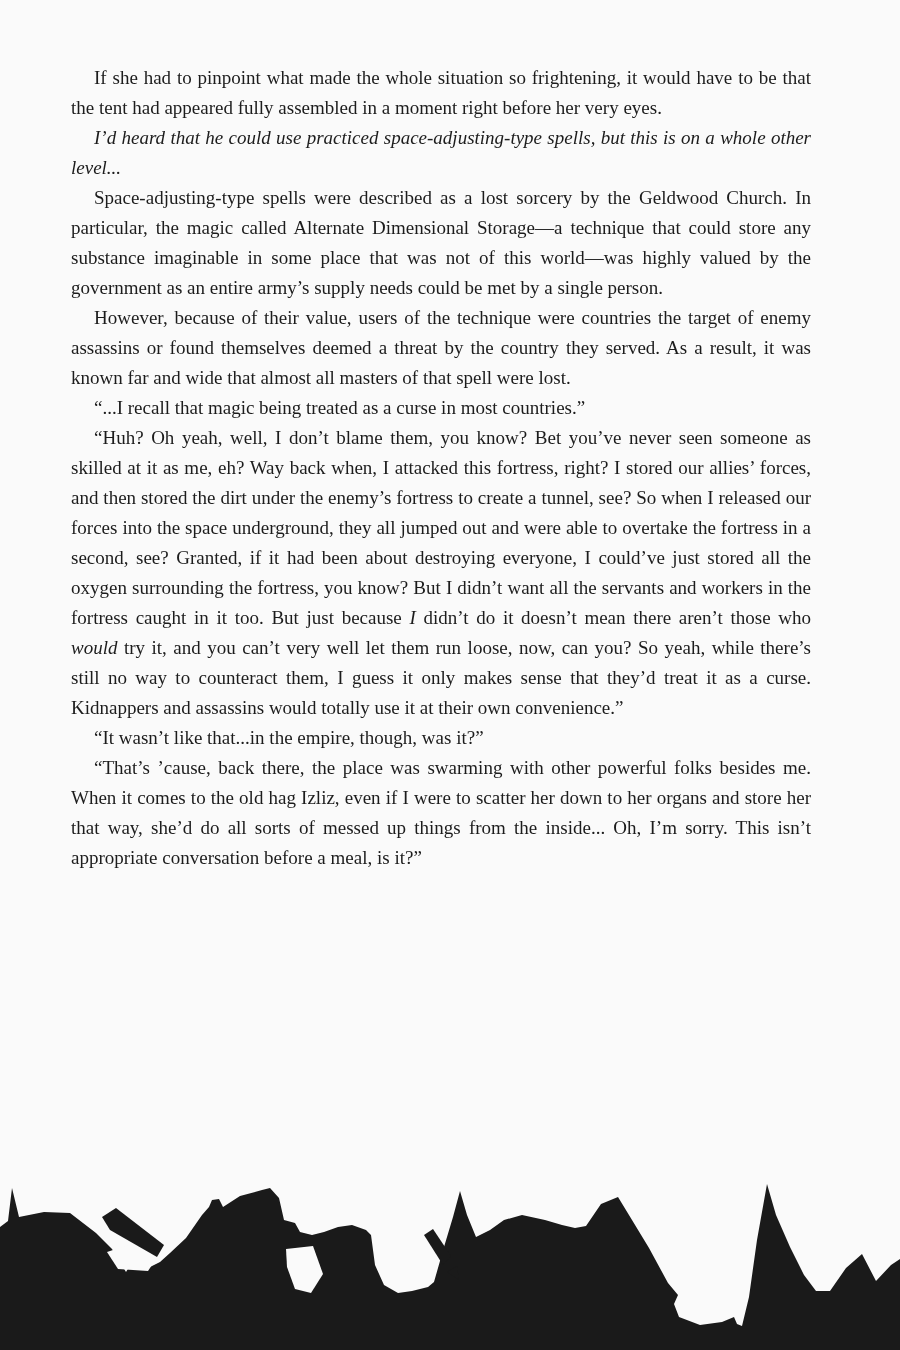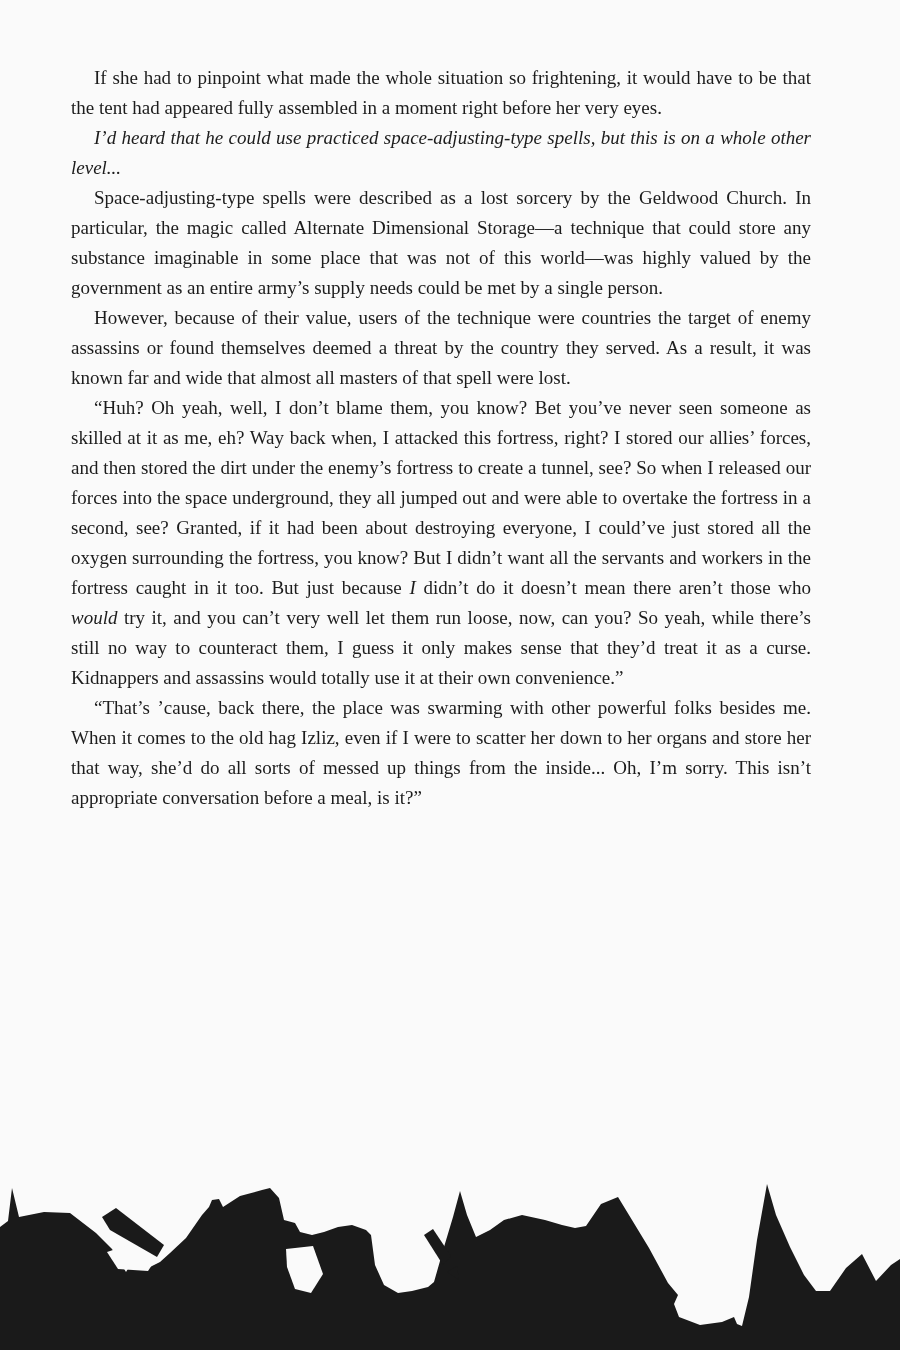--- a/index.html
+++ b/index.html
@@ -48,21 +48,23 @@
 </head>
 <body style="background: rgb(250, 250, 250);">
 
 <main class="page">
 
   <section class="text-col" style="color: rgb(28, 28, 28);">
       <p><span>If she had to pinpoint what made the whole situation so frightening, it would have to be that the tent had appeared fully assembled in a moment right before her very eyes.</span></p>
       <p class="em"><span class="em">I’d heard that he could use practiced space-adjusting-type spells, but this is on a whole other level...</span></p>
       <p><span>Space-adjusting-type spells were described as a lost sorcery by the Geldwood Church. In particular, the magic called Alternate Dimensional Storage—a technique that could store any substance imaginable in some place that was not of this world—was highly valued by the government as an entire army’s supply needs could be met by a single person.</span></p>
       <p><span>However, because of their value, users of the technique were countries the target of enemy assassins or found themselves deemed a threat by the country they served. As a result, it was known far and wide that almost all masters of that spell were lost.</span></p>
+      <p><span>“...I recall that magic being treated as a curse in most countries.”</span></p>
       <p><span>“Huh? Oh yeah, well, I don’t blame them, you know? Bet you’ve never seen someone as skilled at it as me, eh? Way back when, I attacked this fortress, right? I stored our allies’ forces, and then stored the dirt under the enemy’s fortress to create a tunnel, see? So when I released our forces into the space underground, they all jumped out and were able to overtake the fortress in a second, see? Granted, if it had been about destroying everyone, I could’ve just stored all the oxygen surrounding the fortress, you know? But I didn’t want all the servants and workers in the fortress caught in it too. But just because </span><span class="em">I</span><span> didn’t do it doesn’t mean there aren’t those who </span><span class="em">would</span><span> try it, and you can’t very well let them run loose, now, can you? So yeah, while there’s still no way to counteract them, I guess it only makes sense that they’d treat it as a curse. Kidnappers and assassins would totally use it at their own convenience.”</span></p>
+      <p><span>“It wasn’t like that...in the empire, though, was it?”</span></p>
       <p><span>“That’s ’cause, back there, the place was swarming with other powerful folks besides me. When it comes to the old hag Izliz, even if I were to scatter her down to her organs and store her that way, she’d do all sorts of messed up things from the inside... Oh, I’m sorry. This isn’t appropriate conversation before a meal, is it?”</span></p>
     </section>
 
   <svg class="tear" viewBox="0 0 900 175" preserveAspectRatio="none" aria-hidden="true">
     <polygon points="0,52 8,46 12,13 19,42 44,37 70,38 96,58 112,74 126,97 137,79 150,92 160,87 170,78 186,63 202,40 209,32 212,25 219,24 223,32 240,21 262,15 270,13 279,23 284,45 295,48 300,57 312,60 324,57 338,52 352,50 366,55 371,60 375,90 384,110 398,118 412,116 428,112 434,107 444,72 453,42 460,16 467,40 476,62 490,55 504,45 522,40 545,45 562,50 575,53 586,51 601,29 618,22 632,45 649,73 668,108 678,120 674,129 679,142 700,150 722,147 734,142 737,149 742,151 749,122 757,65 767,9 776,40 790,72 804,100 816,116 830,116 846,93 862,79 876,106 891,90 900,84 900,175 0,175" fill="#1a1a1a"></polygon>
     <polygon points="102,42 116,33 164,70 157,82 110,55" fill="#1a1a1a"></polygon>
     <polygon points="424,60 433,54 451,81 443,90" fill="#1a1a1a"></polygon>
     <polygon points="447,97 457,91 459,105" fill="#1a1a1a"></polygon>
     <polygon points="107,77 128,70 156,84 148,96 118,94" fill="#fafafa"></polygon>
     <polygon points="286,74 313,71 323,99 311,118 295,114 287,92" fill="#fafafa"></polygon>

